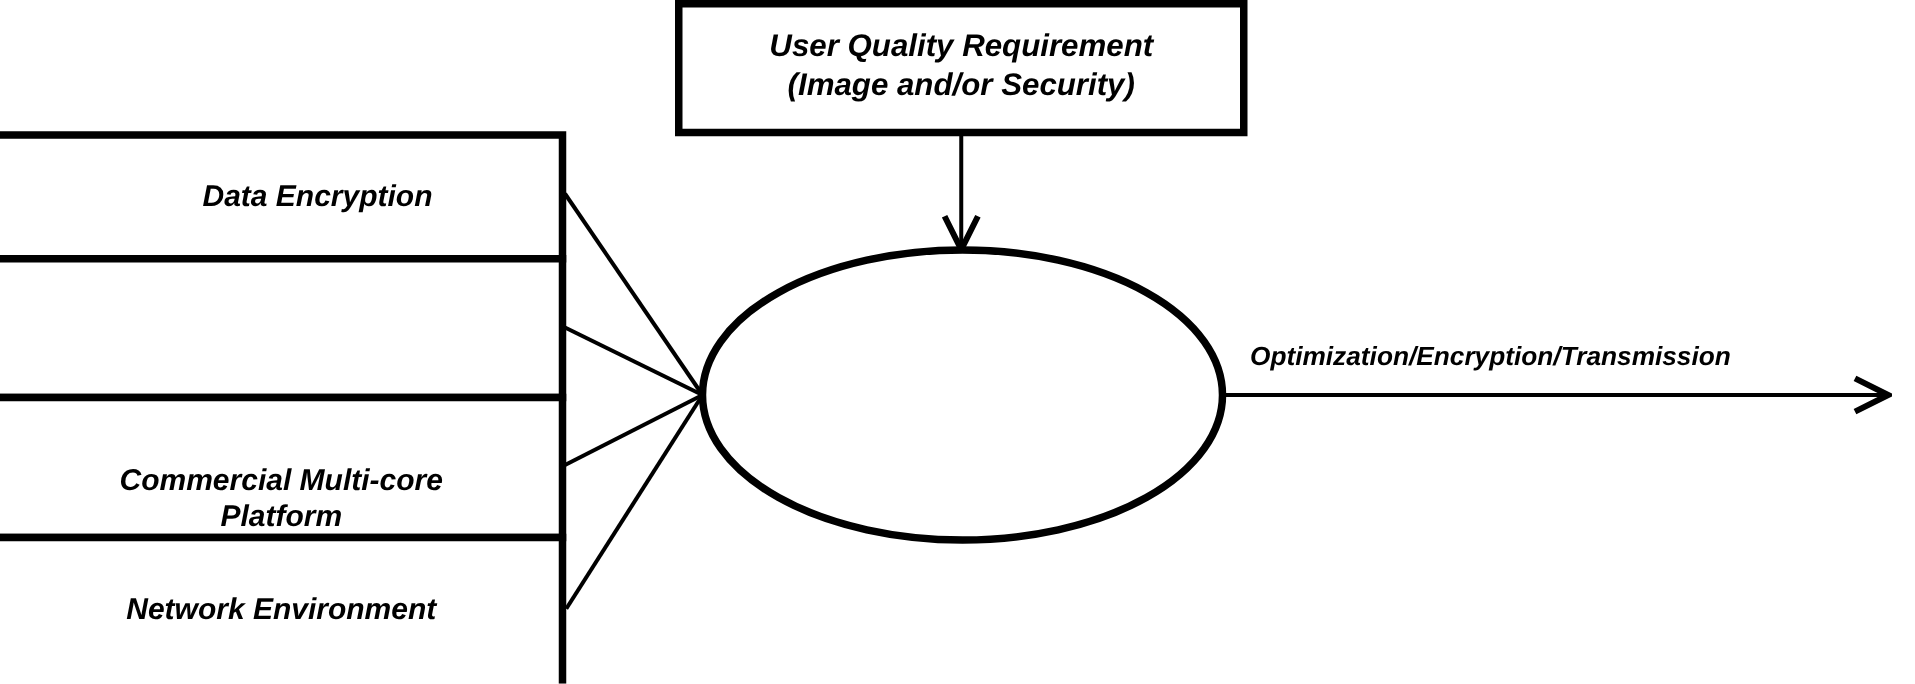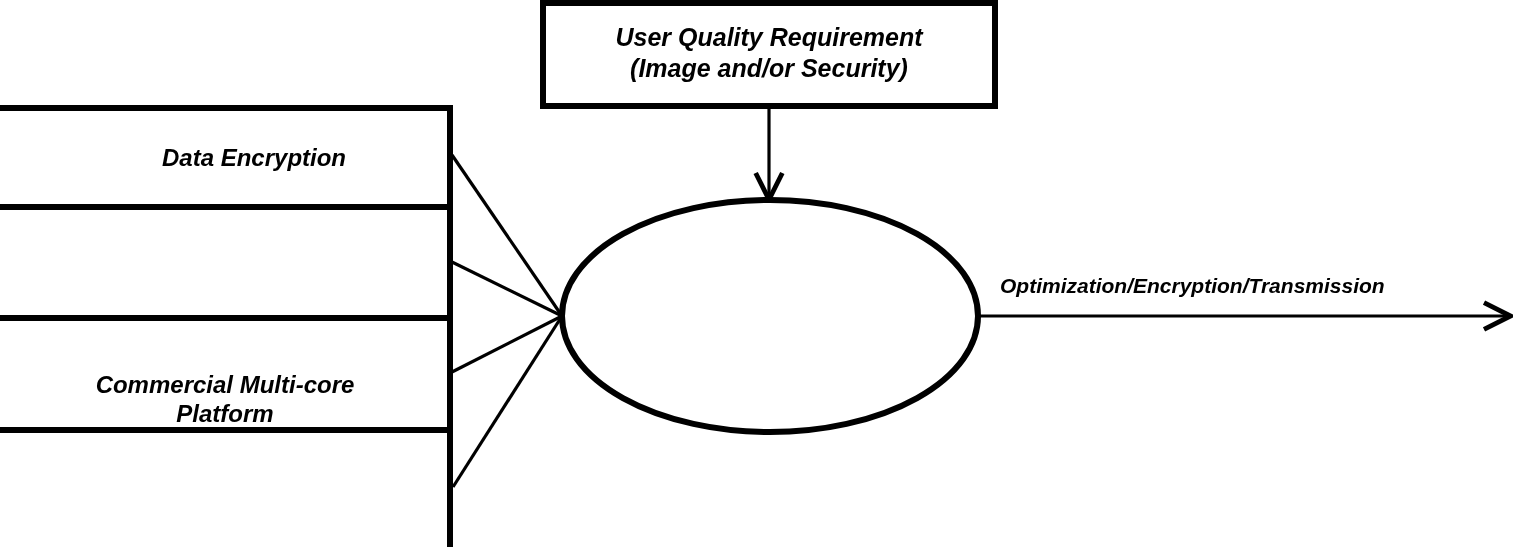--- a/index.html
+++ b/index.html
@@ -99,17 +99,18 @@
 
   <div class="txt" id="top-box-label">User Quality Requirement
 (Image and/or Security)</div>
 
   <div class="txt stack-label" id="stack-label-0">Data Encryption</div>
 
 
   <div class="txt stack-label" id="stack-label-2">Commercial Multi-core
 Platform</div>
 
+  <div class="txt stack-label" id="stack-label-3">Network Environment</div>
 
 
   <div class="txt" id="output-arrow-label">Optimization/Encryption/Transmission</div>
 
 </div>
 
 </body></html>

